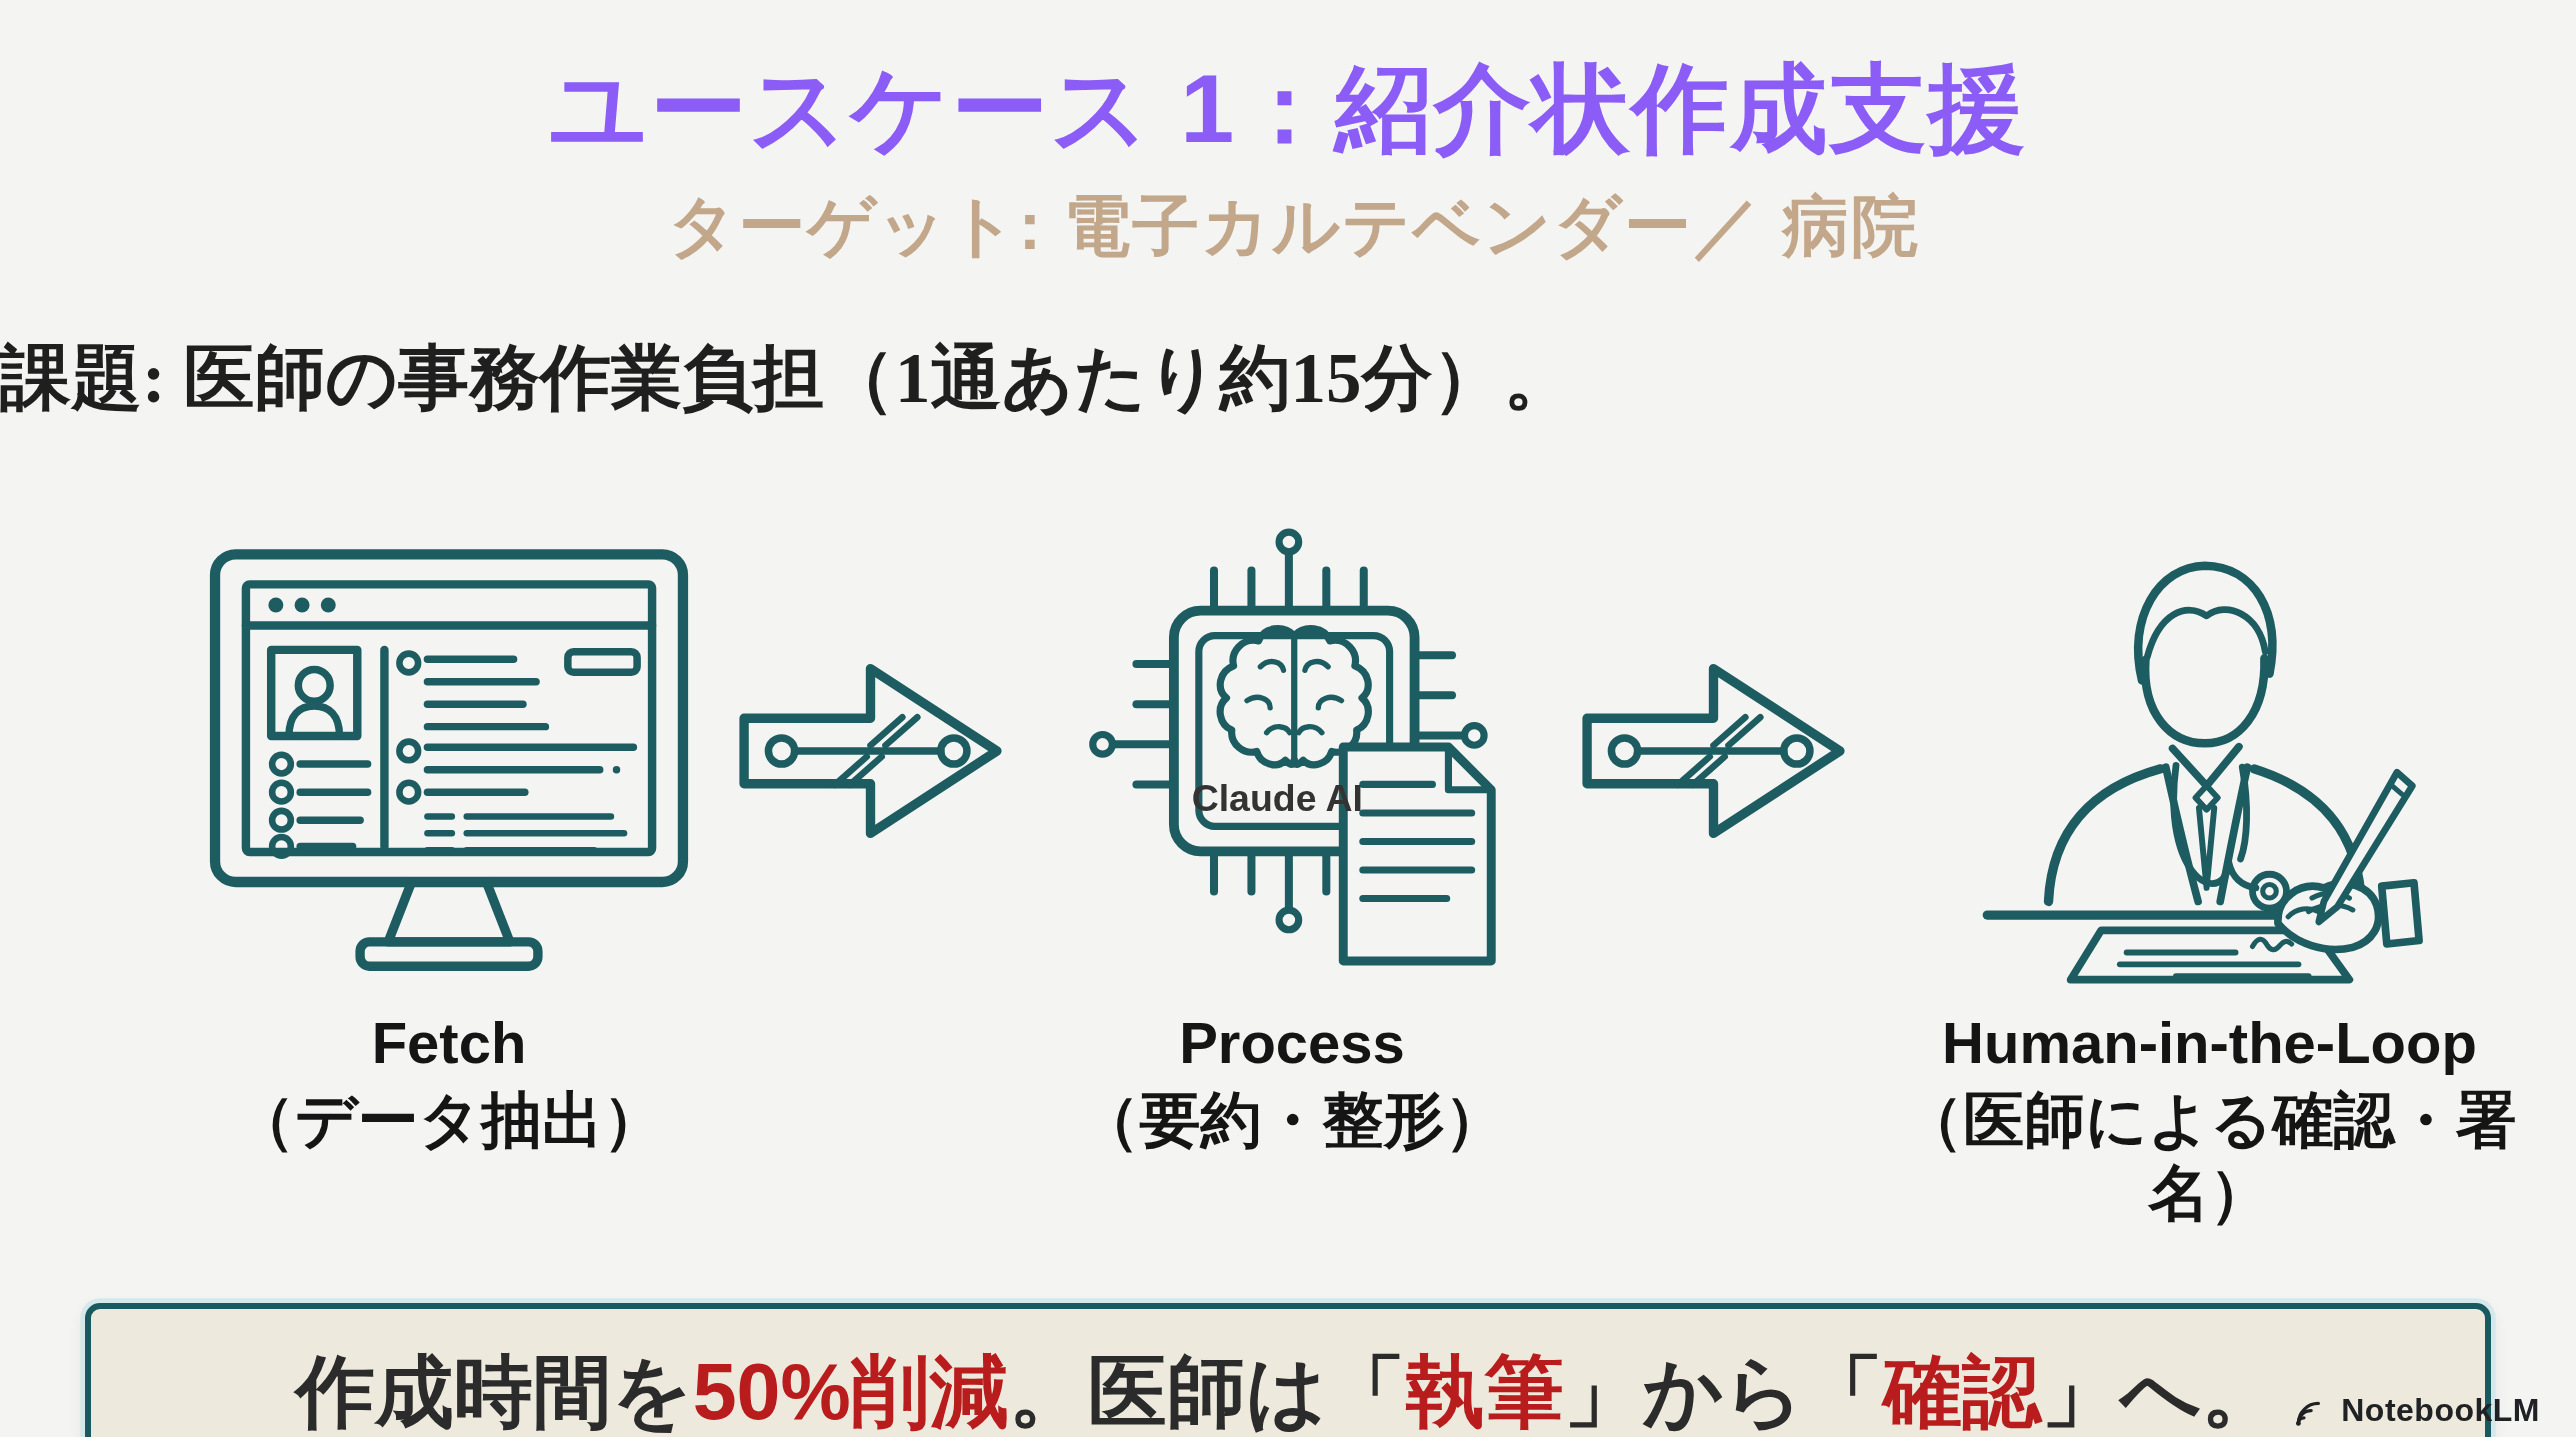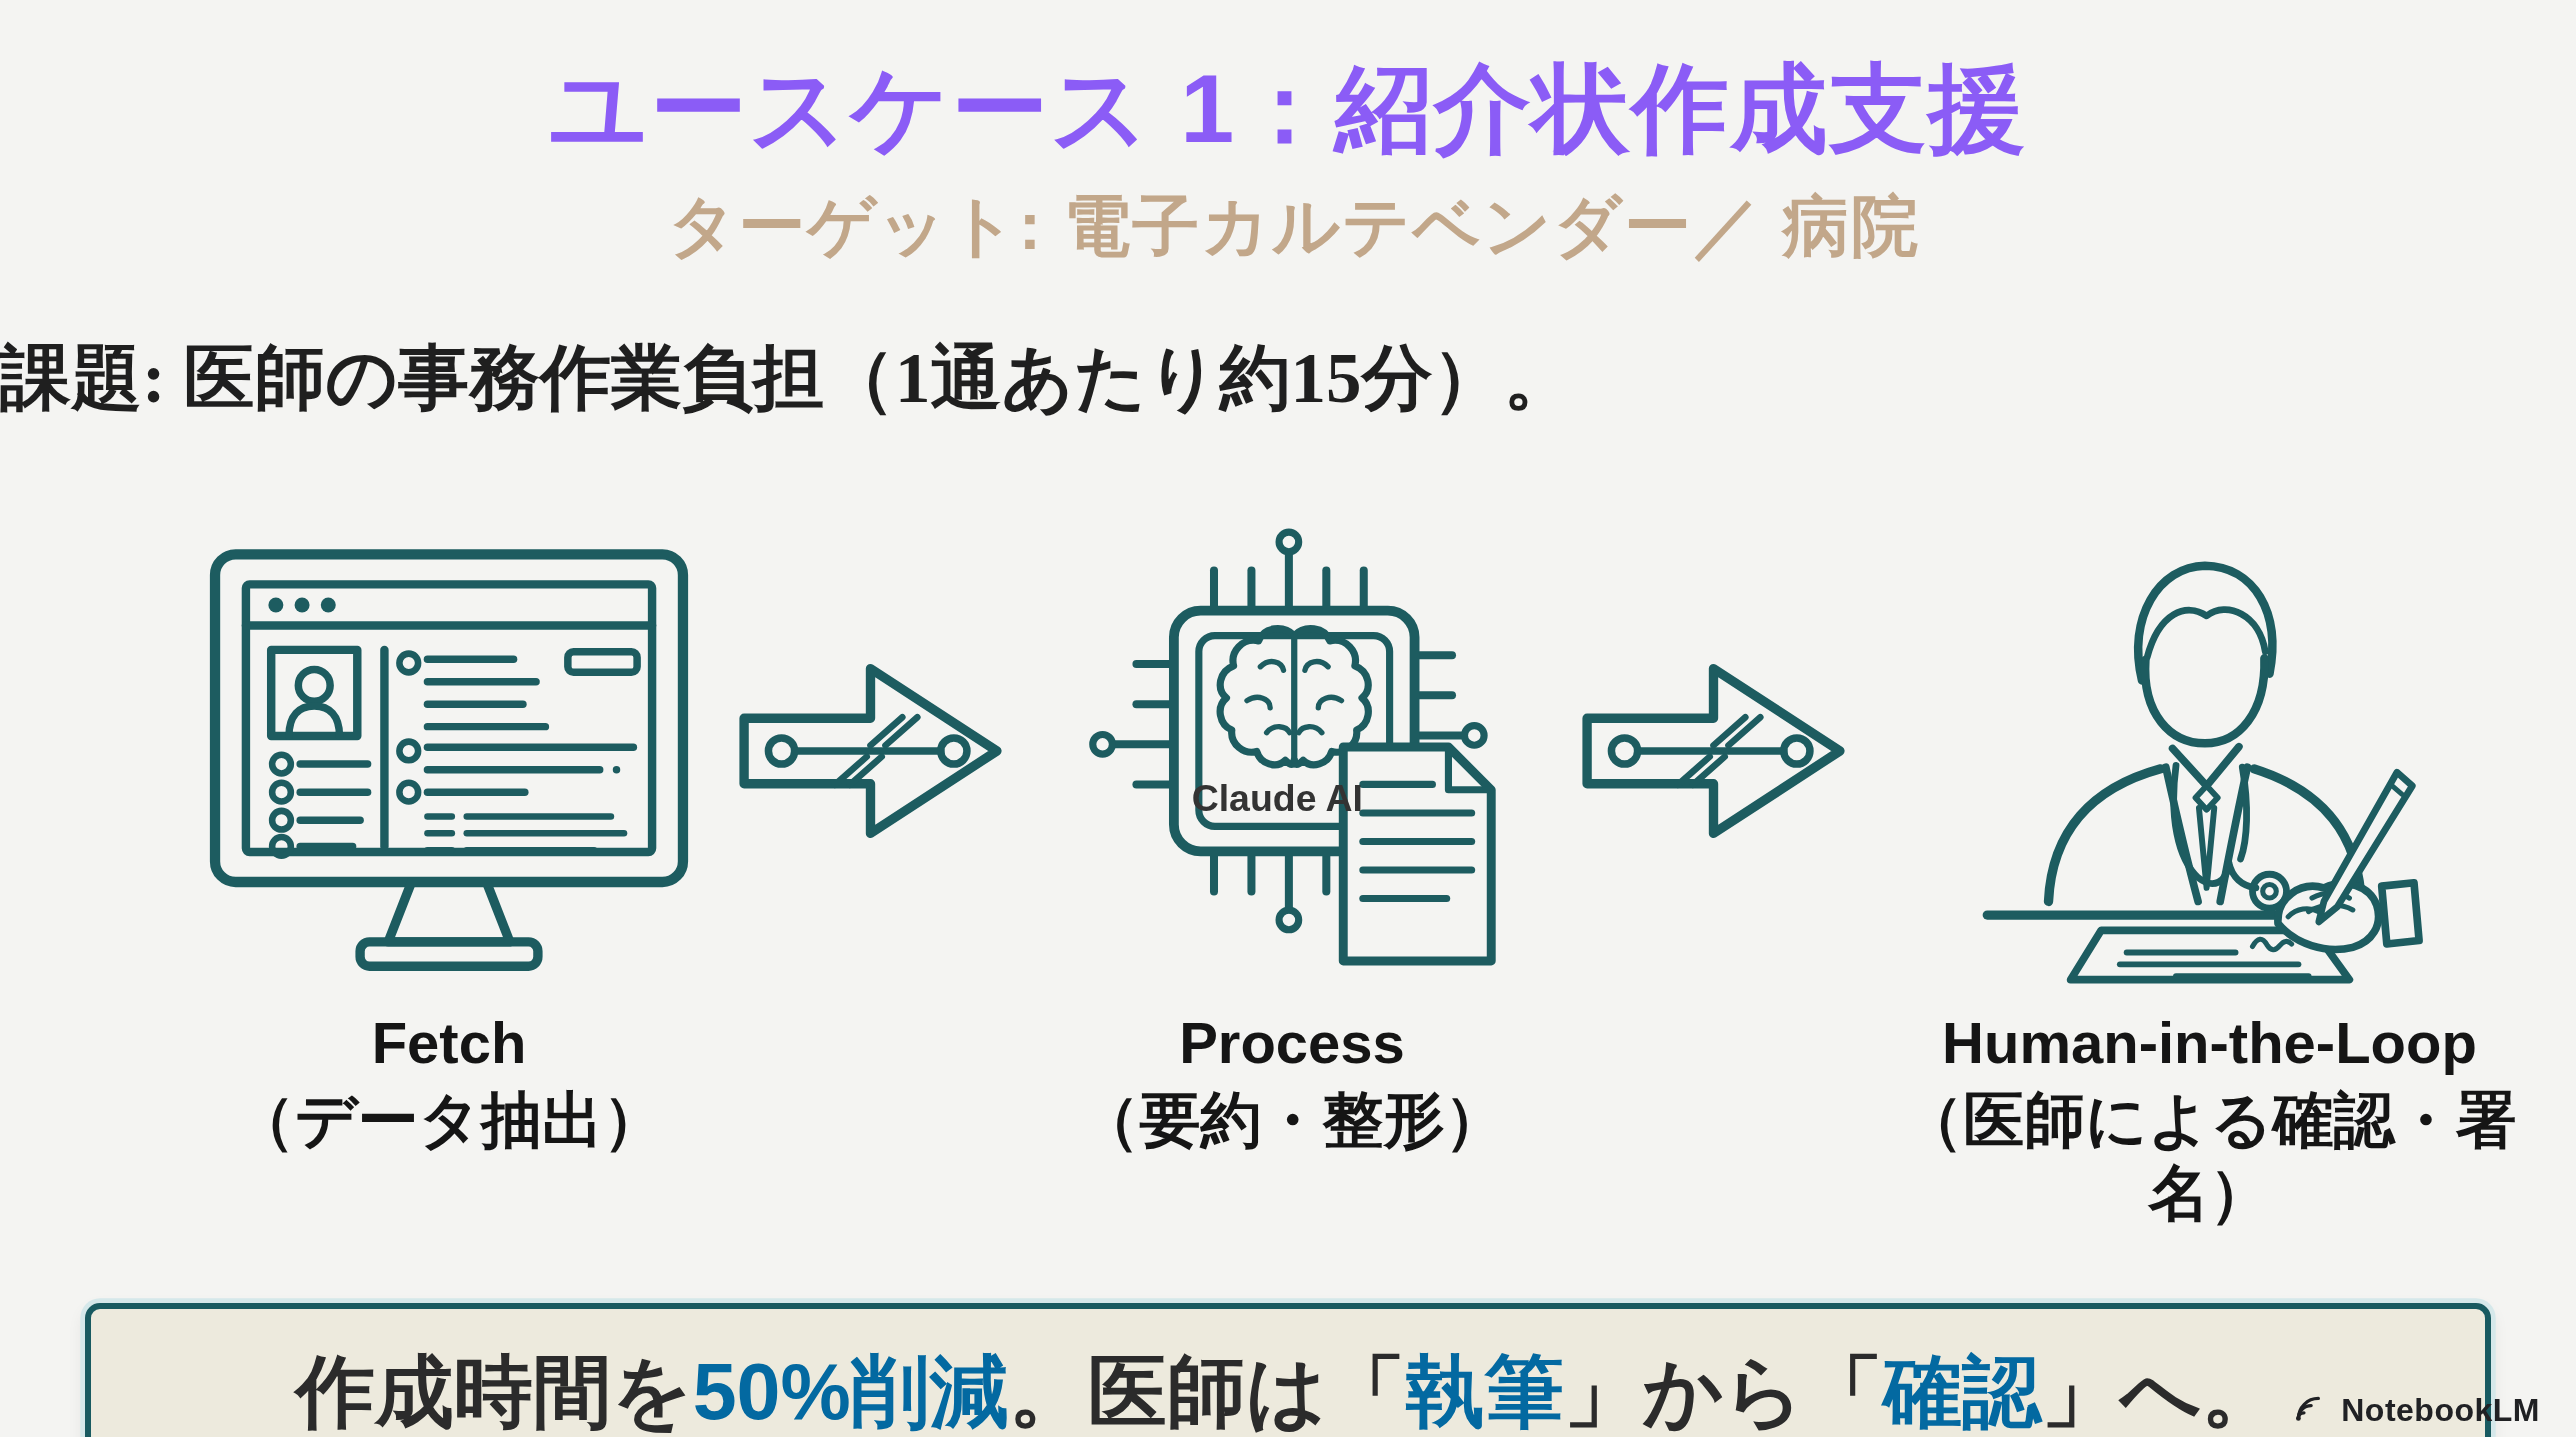--- a/index.html
+++ b/index.html
@@ -88,28 +88,28 @@
     justify-content: center;
   }
   .banner-text {
     margin: 0;
     font-size: 79px;
     font-weight: bold;
     line-height: 1;
     color: #2b2b2b;
     white-space: nowrap;
   }
-  .seg.orange { color: #0369a1; }
+  .seg.orange { color: #b91c1c; }
   .seg.dark { color: #2b2b2b; }
   .footer {
     position: absolute;
     right: 36px;
     bottom: 9.4px;
     display: flex;
-    align-items: flex-start;
+    align-items: flex-end;
     gap: 17px;
   }
   .footer-brand {
     font-size: 32px;
     font-weight: 600;
     color: #202124;
     letter-spacing: 0.5px;
   }
   svg { display: block; }
 </style>

